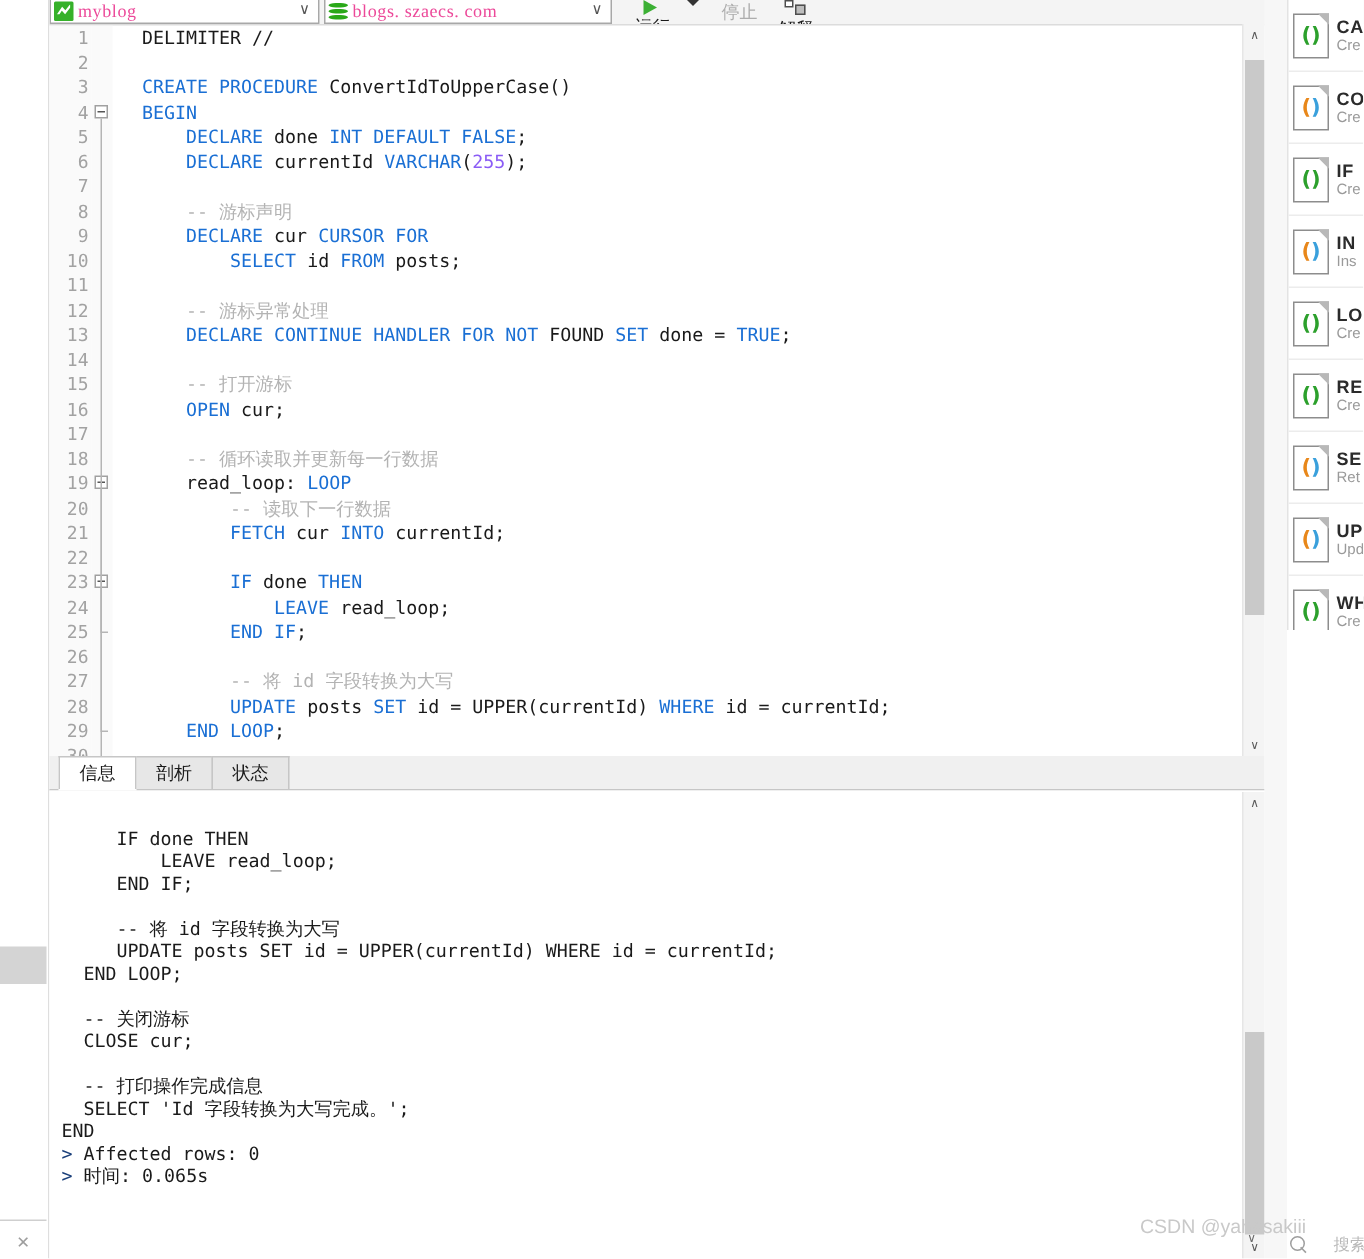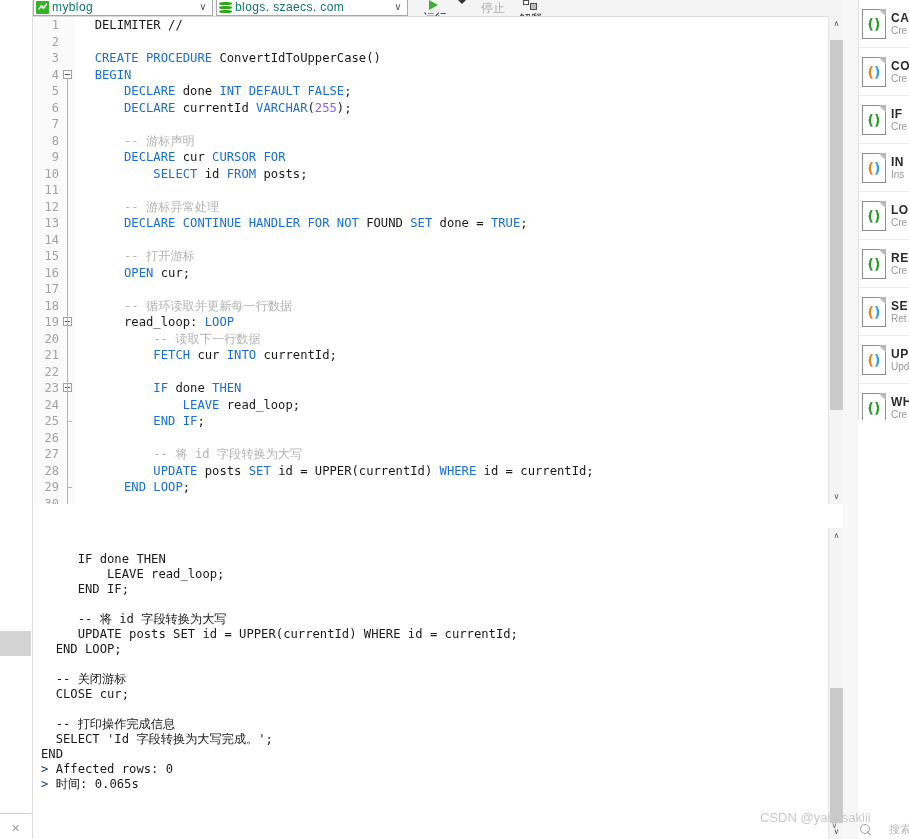--- a/index.html
+++ b/index.html
@@ -34,23 +34,23 @@
     display: flex; align-items: center;
     height: 17px;
     border: 1px solid #a8a8a8;
     background: #ffffff;
     padding: 0 2px 0 2px;
     margin-right: 3px;
     position: relative;
     top: -1px;
   }
   .tb-combo .label {
-    font-family: Liberation Sans, sans-serif;
+    font-family: Liberation Serif, serif;
     font-size: 12px;
-    color: #0f766e;
+    color: #ec4899;
     white-space: nowrap;
     padding: 0 4px 0 3px;
     letter-spacing: .4px;
   }
   .tb-combo .chev {
     width: 14px; text-align: center;
     color: #555; font-size: 10px;
     line-height: 1;
   }
   .ico-navicat {
@@ -456,20 +456,31 @@
     <div class="code-area" id="code-area"><div class="cl"><span class="ln">1</span><span class="plain">  DELIMITER //</span></div><div class="cl"><span class="ln">2</span><span class="plain"></span></div><div class="cl"><span class="ln">3</span><span class="kw">  CREATE PROCEDURE </span><span class="plain">ConvertIdToUpperCase()</span></div><div class="cl"><span class="ln">4</span><span class="kw">  BEGIN</span><span class="fold"></span></div><div class="cl"><span class="ln">5</span><span class="kw">      DECLARE </span><span class="plain">done </span><span class="kw">INT DEFAULT FALSE</span><span class="plain">;</span></div><div class="cl"><span class="ln">6</span><span class="kw">      DECLARE </span><span class="plain">currentId </span><span class="kw">VARCHAR</span><span class="plain">(</span><span class="num">255</span><span class="plain">);</span></div><div class="cl"><span class="ln">7</span><span class="plain"></span></div><div class="cl"><span class="ln">8</span><span class="cmt">      -- 游标声明</span></div><div class="cl"><span class="ln">9</span><span class="kw">      DECLARE </span><span class="plain">cur </span><span class="kw">CURSOR FOR</span></div><div class="cl"><span class="ln">10</span><span class="kw">          SELECT </span><span class="plain">id </span><span class="kw">FROM </span><span class="plain">posts;</span></div><div class="cl"><span class="ln">11</span><span class="plain"></span></div><div class="cl"><span class="ln">12</span><span class="cmt">      -- 游标异常处理</span></div><div class="cl"><span class="ln">13</span><span class="kw">      DECLARE CONTINUE HANDLER FOR NOT </span><span class="plain">FOUND </span><span class="kw">SET </span><span class="plain">done = </span><span class="kw">TRUE</span><span class="plain">;</span></div><div class="cl"><span class="ln">14</span><span class="plain"></span></div><div class="cl"><span class="ln">15</span><span class="cmt">      -- 打开游标</span></div><div class="cl"><span class="ln">16</span><span class="kw">      OPEN </span><span class="plain">cur;</span></div><div class="cl"><span class="ln">17</span><span class="plain"></span></div><div class="cl"><span class="ln">18</span><span class="cmt">      -- 循环读取并更新每一行数据</span></div><div class="cl"><span class="ln">19</span><span class="plain">      read_loop: </span><span class="kw">LOOP</span><span class="fold"></span></div><div class="cl"><span class="ln">20</span><span class="cmt">          -- 读取下一行数据</span></div><div class="cl"><span class="ln">21</span><span class="kw">          FETCH </span><span class="plain">cur </span><span class="kw">INTO </span><span class="plain">currentId;</span></div><div class="cl"><span class="ln">22</span><span class="plain"></span></div><div class="cl"><span class="ln">23</span><span class="kw">          IF </span><span class="plain">done </span><span class="kw">THEN</span><span class="fold"></span></div><div class="cl"><span class="ln">24</span><span class="kw">              LEAVE </span><span class="plain">read_loop;</span></div><div class="cl"><span class="ln">25</span><span class="kw">          END IF</span><span class="plain">;</span><span class="foldend" style="top: 8px;"></span></div><div class="cl"><span class="ln">26</span><span class="plain"></span></div><div class="cl"><span class="ln">27</span><span class="cmt">          -- 将 id 字段转换为大写</span></div><div class="cl"><span class="ln">28</span><span class="kw">          UPDATE </span><span class="plain">posts </span><span class="kw">SET </span><span class="plain">id = UPPER(currentId) </span><span class="kw">WHERE </span><span class="plain">id = currentId;</span></div><div class="cl"><span class="ln">29</span><span class="kw">      END LOOP</span><span class="plain">;</span><span class="foldend" style="top: 8px;"></span></div><div class="cl"><span class="ln">30</span><span class="plain"></span></div><div class="foldline" style="top: 61.5px; height: 474.5px;"></div><div class="foldline" style="top: 309px; height: 161px;"></div><div class="foldline" style="top: 375px; height: 29px;"></div></div>
   </div>
 
   <div class="vscroll" id="editor-scroll" style="left:828px; top:16px; height:488px;">
     <div class="arrow up">∧</div>
     <div class="thumb" style="top:24px; height:370px;"></div>
     <div class="arrow dn">∨</div>
   </div>
 
   <div id="results">
+    <div id="tabs">
+        <div class="tab active">
+          <span>信息</span>
+        </div>
+        <div class="tab">
+          <span>剖析</span>
+        </div>
+        <div class="tab">
+          <span>状态</span>
+        </div>
+      </div>
     <div id="log"><div class="log-line">&nbsp;</div><div class="log-line">     IF done THEN</div><div class="log-line">         LEAVE read_loop;</div><div class="log-line">     END IF;</div><div class="log-line">&nbsp;</div><div class="log-line">     -- 将 id 字段转换为大写</div><div class="log-line">     UPDATE posts SET id = UPPER(currentId) WHERE id = currentId;</div><div class="log-line">  END LOOP;</div><div class="log-line">&nbsp;</div><div class="log-line">  -- 关闭游标</div><div class="log-line">  CLOSE cur;</div><div class="log-line">&nbsp;</div><div class="log-line">  -- 打印操作完成信息</div><div class="log-line">  SELECT 'Id 字段转换为大写完成。';</div><div class="log-line">END</div><div class="log-line"><span class="prompt">&gt; </span><span>Affected rows: 0</span></div><div class="log-line"><span class="prompt">&gt; </span><span>时间: 0.065s</span></div></div>
   </div>
 
   <div class="vscroll" id="results-scroll" style="left:828px; top:528px; height:311px;">
     <div class="arrow up">∧</div>
     <div class="thumb" style="top:160px; height:135px;"></div>
     <div class="arrow dn">∨</div>
   </div>
 
   <div id="hgap"></div>

